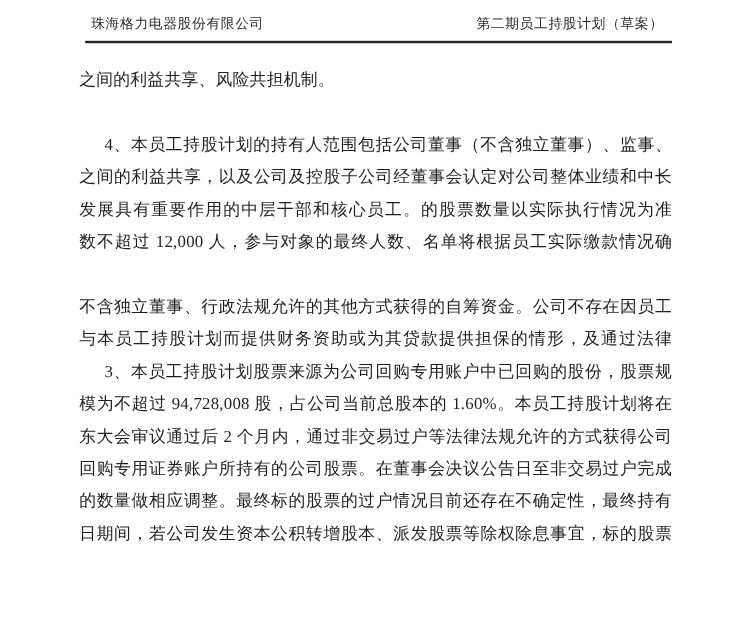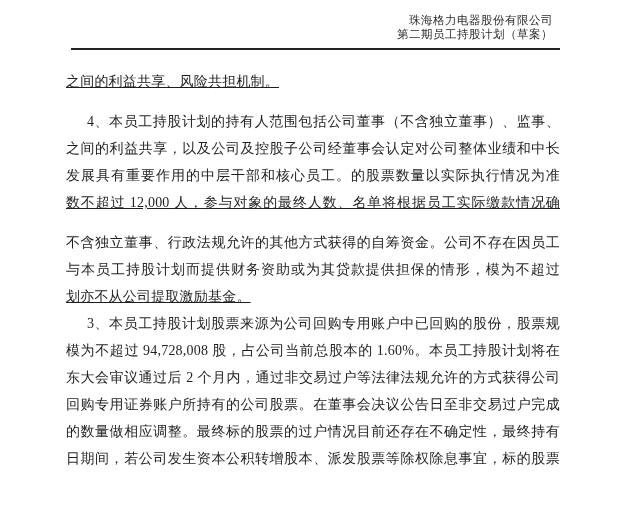--- a/index.html
+++ b/index.html
@@ -18,46 +18,44 @@
   }
   .page-header {
     display: flex;
     justify-content: space-between;
     align-items: flex-end;
     padding: 13px 77px 7px 76px;
     font-size: 11.5px;
     line-height: 14px;
     color: #2b2b2b;
     letter-spacing: 0.5px;
-    flex-direction: column;
   }
   .header-rule {
     border-bottom: 2px solid #242424;
     margin: 0 70px 0 71px;
     height: 0;
   }
   .doc-body {
     padding: 18px 70px 0 66px;
     font-size: 14px;
     line-height: 27px;
     color: #1f1f1f;
   }
   .para { margin: 0; }
-  .para.gap { margin-top: 13px; }
+  .para.gap { margin-top: 27px; }
   .line {
     height: 27px;
     overflow: hidden;
     text-align: justify;
     text-align-last: justify;
     text-justify: inter-ideograph;
     letter-spacing: 0.2px;
   }
   .line.last {
     text-align-last: left;
-    text-decoration: underline;
   }
   .line.first-indent {
     text-indent: 21px;
   }
 </style>
 </head>
 <body style="background: rgb(255, 255, 255);">
 
 <div class="page">
   <div class="page-header">
@@ -70,22 +68,21 @@
         <div class="line last">之间的利益共享、风险共担机制。</div>
       </div>
       <div class="para gap">
         <div class="line first-indent">4、本员工持股计划的持有人范围包括公司董事（不含独立董事）、监事、</div>
         <div class="line">之间的利益共享，以及公司及控股子公司经董事会认定对公司整体业绩和中长期</div>
         <div class="line">发展具有重要作用的中层干部和核心员工。的股票数量以实际执行情况为准</div>
         <div class="line last">数不超过 12,000 人，参与对象的最终人数、名单将根据员工实际缴款情况确定。</div>
       </div>
       <div class="para gap">
         <div class="line">不含独立董事、行政法规允许的其他方式获得的自筹资金。公司不存在因员工参</div>
-        <div class="line">与本员工持股计划而提供财务资助或为其贷款提供担保的情形，模为不超过</div>
-        <div class="line last">划亦不从公司提取激励基金。</div>
+        <div class="line">与本员工持股计划而提供财务资助或为其贷款提供担保的情形，及通过法律</div>
       </div>
       <div class="para">
         <div class="line first-indent">3、本员工持股计划股票来源为公司回购专用账户中已回购的股份，股票规</div>
         <div class="line">模为不超过 94,728,008 股，占公司当前总股本的 1.60%。本员工持股计划将在股</div>
         <div class="line">东大会审议通过后 2 个月内，通过非交易过户等法律法规允许的方式获得公司</div>
         <div class="line">回购专用证券账户所持有的公司股票。在董事会决议公告日至非交易过户完成</div>
         <div class="line">的数量做相应调整。最终标的股票的过户情况目前还存在不确定性，最终持有</div>
         <div class="line">日期间，若公司发生资本公积转增股本、派发股票等除权除息事宜，标的股票</div>
       </div>
     </div>

